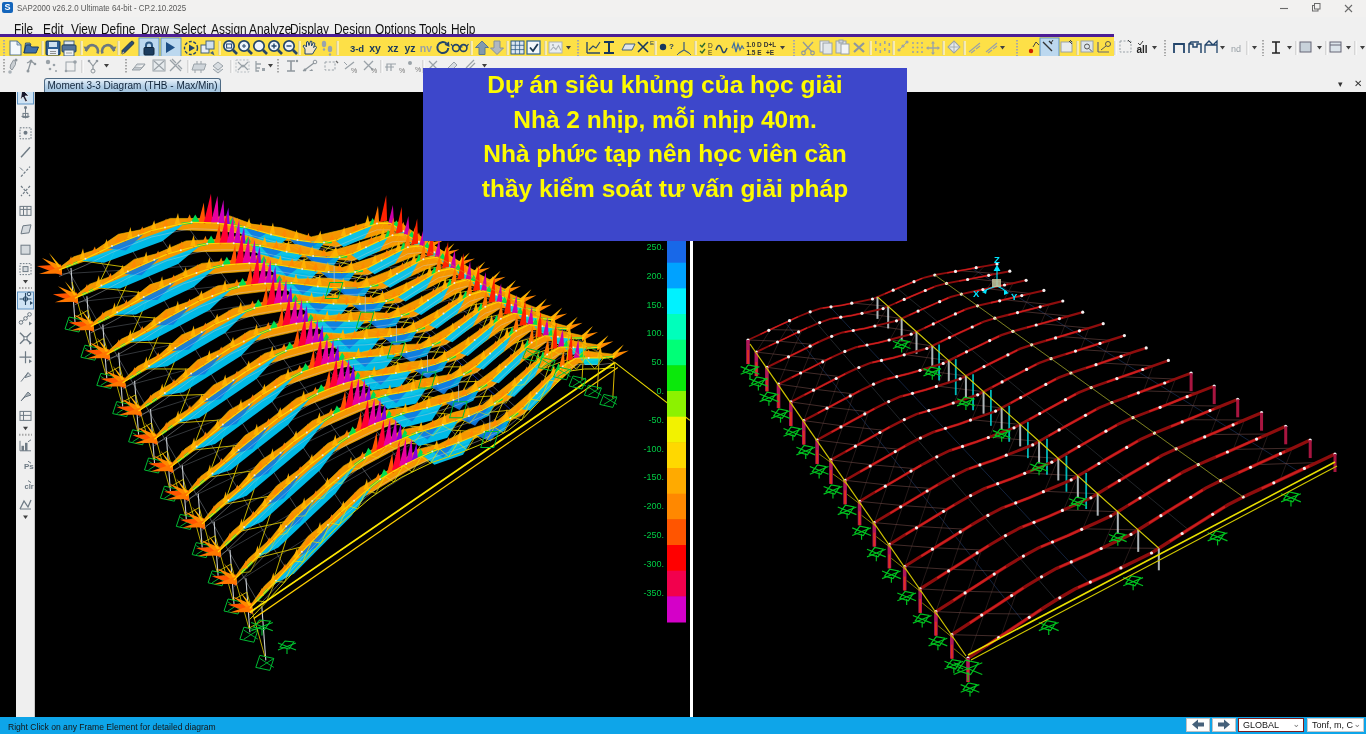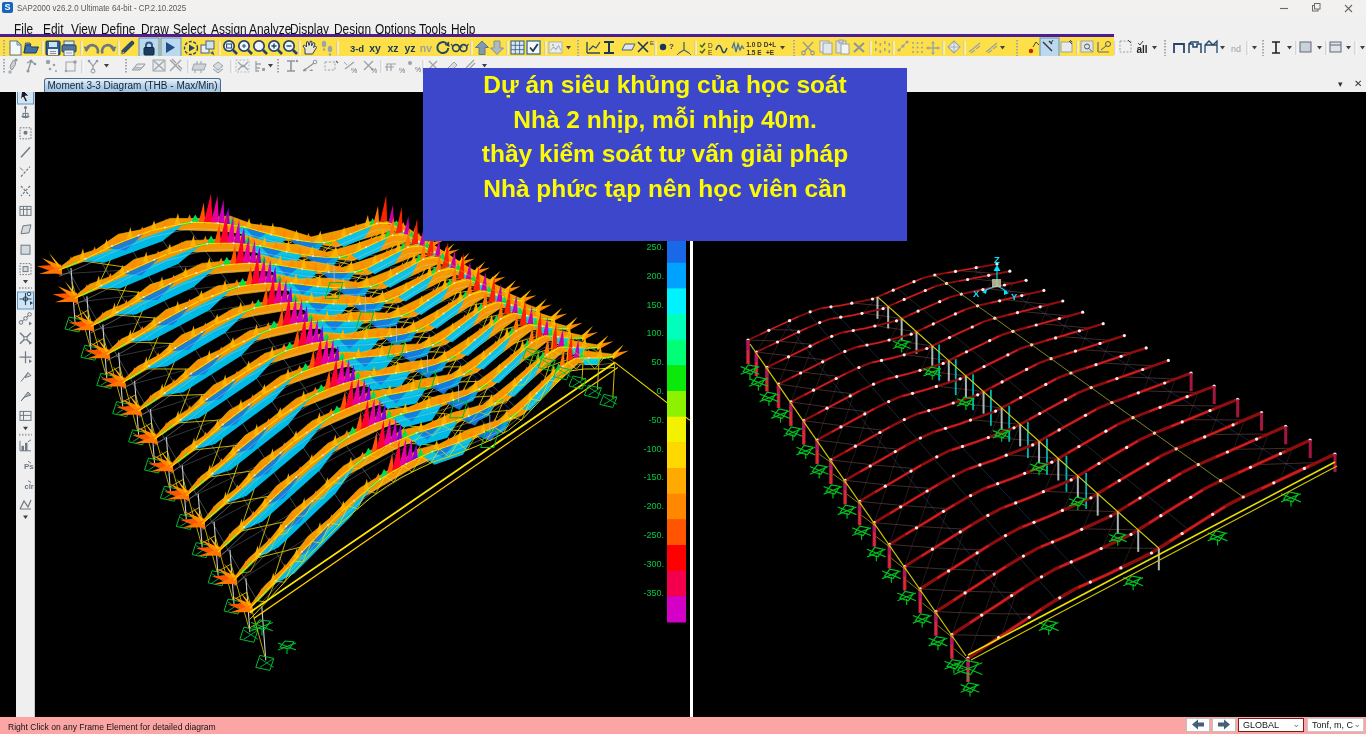--- a/index.html
+++ b/index.html
@@ -5,21 +5,21 @@
 .titlebar{position:absolute;left:0;top:0;width:1366px;height:17px;background:#f2f1f0;color:#5a5a5a;font-size:12px}
 .menubar{position:absolute;left:4px;top:17px;width:1366px;height:17px;background:#f0f0f0;color:#111;font-size:14px;font-weight:400}
 .tb1{position:absolute;left:0;top:34px;width:1114px;height:22px;background:#fde047;border-top:3px solid #4c1d95}
 .tb2{position:absolute;left:0;top:56px;width:1366px;height:21px;background:#f0f0f0}
 .tabbar{position:absolute;left:0;top:77px;width:1366px;height:15px;background:#f0f0f0}
 .tab{position:absolute;left:44px;top:1px;width:177px;height:14px;background:linear-gradient(#e9f2fa,#b5d0e7 55%,#a3c4de);border:1px solid #4e6a84;border-bottom:none;border-radius:3px 3px 0 0;font-size:10px;color:#10243a;text-align:center;line-height:13px;white-space:nowrap;overflow:hidden}
 .main{position:absolute;left:0;top:92px;width:1366px;height:625px;background:#000}
 .dock{position:absolute;left:16px;top:77px;width:19px;height:640px;background:#efefef;border-right:1px solid #c8c8c8}
 .vp{position:absolute;top:0;height:625px;background:#000}
 .divider{position:absolute;left:690px;top:0;width:3px;height:625px;background:#fff}
-.status{position:absolute;left:0;top:717px;width:1366px;height:17px;background:#fca5a5;font-size:9.5px;color:#141414}
+.status{position:absolute;left:0;top:717px;width:1366px;height:17px;background:#0ea5e9;font-size:9.5px;color:#141414}
 .banner{position:absolute;left:423px;top:68px;width:484px;height:173px;background:#3d47cb;z-index:50;color:#fdfb00;font-weight:bold;font-size:24.5px;text-align:center;line-height:34.6px;font-family:"Liberation Sans",sans-serif}
 svg text{font-family:"Liberation Sans",sans-serif}
 </style></head><body>
 <div class="titlebar">
  <div style="position:absolute;left:2px;top:2px;width:11px;height:11px;background:#1465bb;border-radius:2px;color:#fff;font-size:9px;font-weight:bold;text-align:center;line-height:11px">S</div>
  <span style="position:absolute;left:17px;top:3px;font-size:8.5px;color:#575757;transform:scaleX(0.93);transform-origin:left;white-space:nowrap">SAP2000 v26.2.0 Ultimate 64-bit - CP.2.10.2025</span>
  <svg style="position:absolute;left:1270px;top:0" width="96" height="17">
       <line x1="10" y1="8.5" x2="18" y2="8.5" stroke="#6a6a6a" stroke-width="1.1"></line>
       <rect x="42.5" y="5.5" width="5.5" height="5.5" fill="none" stroke="#6a6a6a"></rect>
       <rect x="44.5" y="3.5" width="5.5" height="5.5" fill="#f2f1f0" stroke="#6a6a6a"></rect>
@@ -2510,16 +2510,16 @@
  <span style="position:absolute;left:1186px;top:1px;width:24px;height:14px;background:#fdfdfd;border:1px solid #c0c0c0;text-align:center"><svg width="14" height="11" viewBox="0 0 14 11">
         <path d="M13 3.5 h-6 v-3 l-6 5 l6 5 v-3 h6 z" fill="#44607a"></path>
       </svg></span>
  <span style="position:absolute;left:1212px;top:1px;width:24px;height:14px;background:#fdfdfd;border:1px solid #c0c0c0;text-align:center"><svg width="14" height="11" viewBox="0 0 14 11">
         <path d="M1 3.5 h6 v-3 l6 5 l-6 5 v-3 h-6 z" fill="#44607a"></path>
       </svg></span>
  <span style="position:absolute;left:1238px;top:1px;width:66px;height:14px;background:#fff;border:1px solid #7f1d1d;font-size:9px;padding-left:4px;padding-top:1px">GLOBAL<span style="position:absolute;right:3px;top:0px;color:#777;font-size:9px">⌄</span></span>
  <span style="position:absolute;left:1307px;top:1px;width:57px;height:14px;background:#fff;border:1px solid #c8c8c8;font-size:9px;padding-left:4px;padding-top:1px">Tonf, m, C<span style="position:absolute;right:2px;top:0px;color:#777;font-size:9px">⌄</span></span>
 </div>
 <div class="banner">
-    <div>Dự án siêu khủng của học soát</div>
+    <div>Dự án siêu khủng của học giải</div>
     <div>Nhà 2 nhịp, mỗi nhịp 40m.</div>
+    <div>Nhà phức tạp nên học viên cần</div>
     <div>thầy kiểm soát tư vấn giải pháp</div>
-    <div>Nhà phức tạp nên học viên cần</div>
   </div>
 </body></html>

